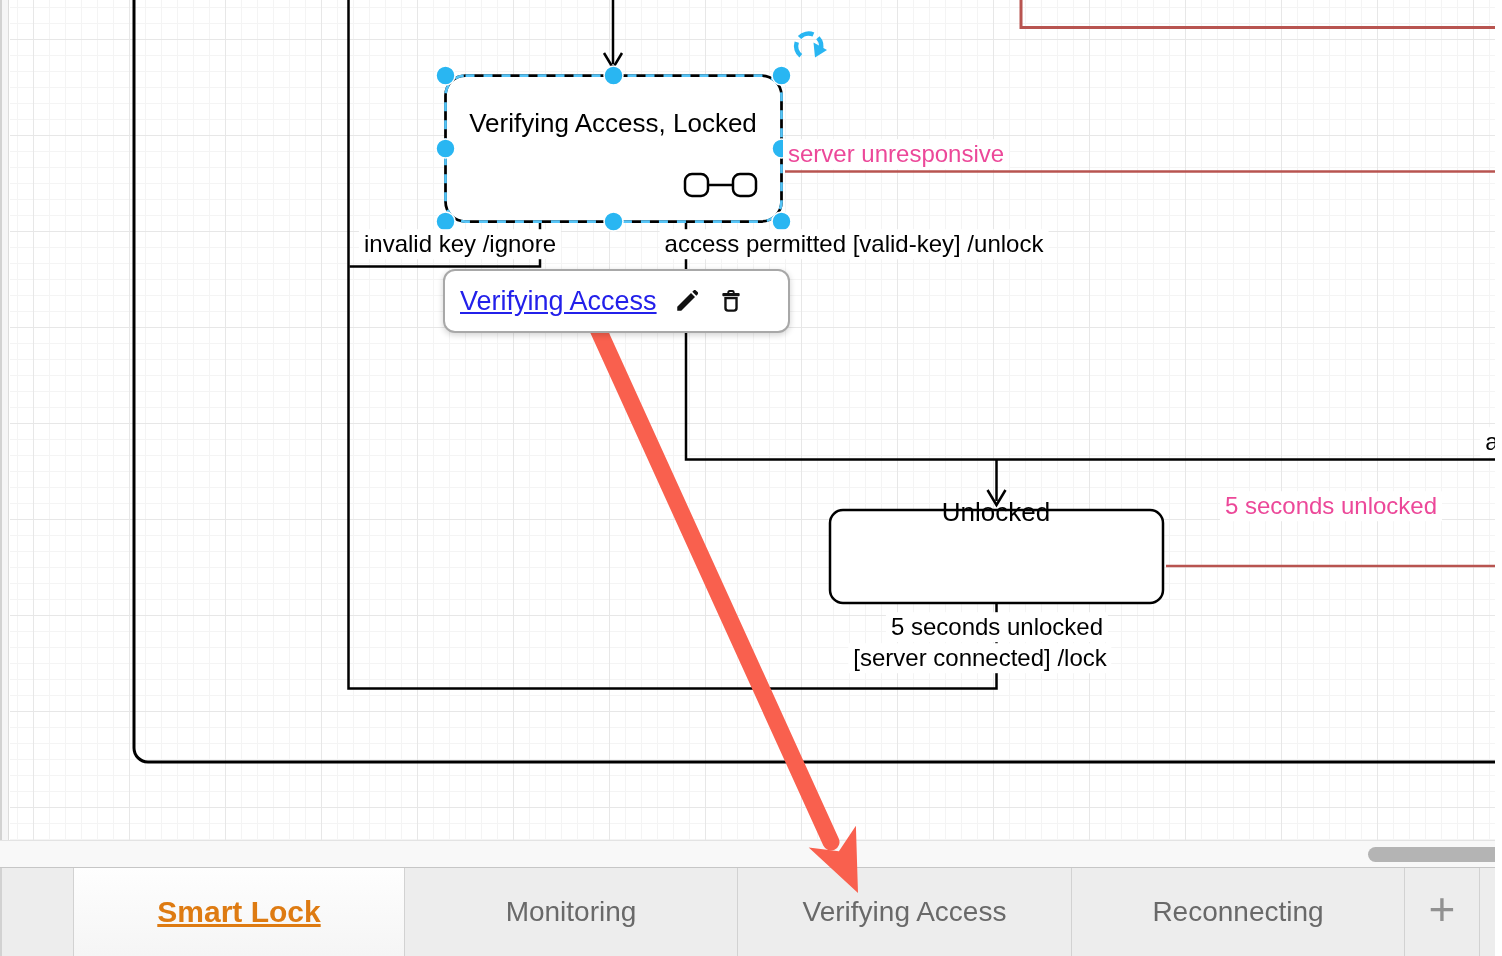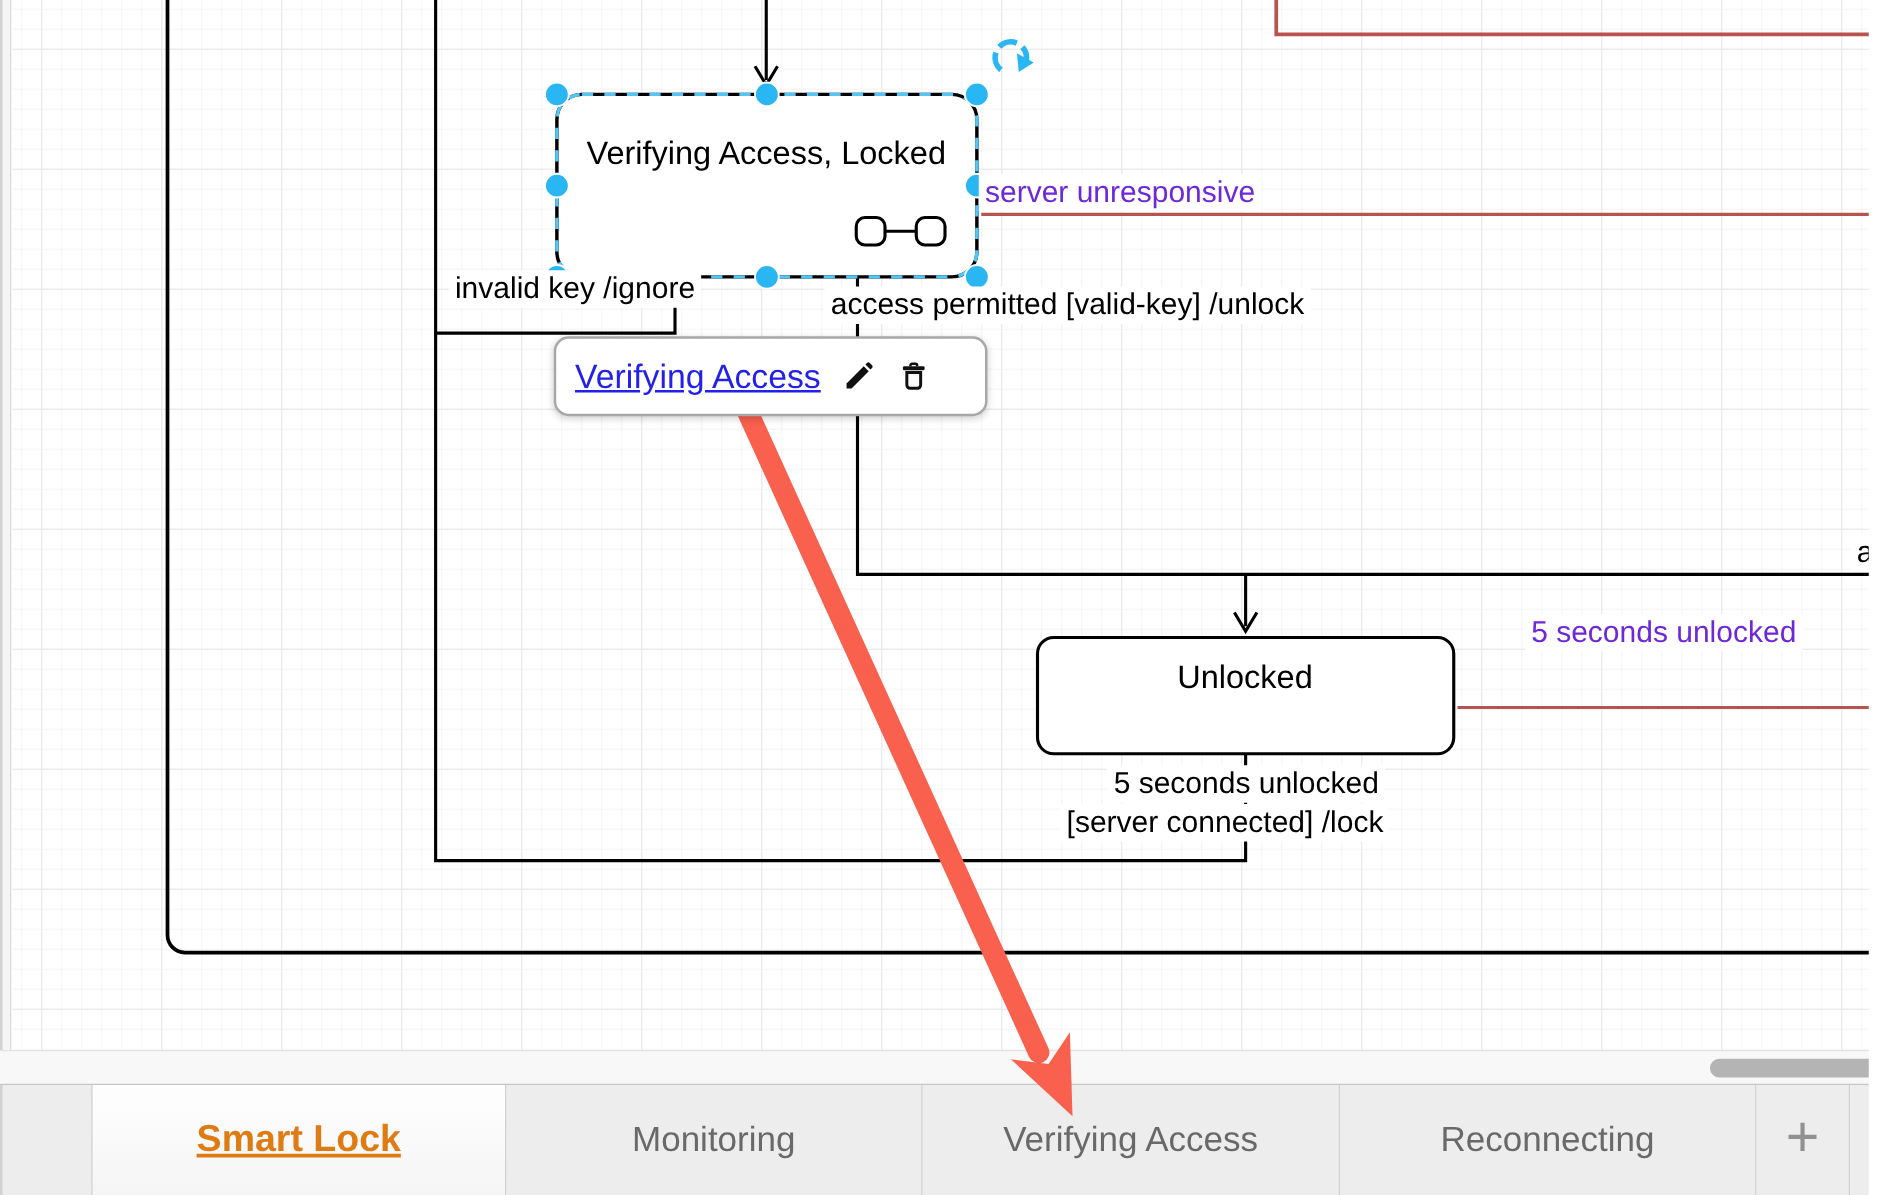--- a/index.html
+++ b/index.html
@@ -19,21 +19,21 @@
       linear-gradient(to bottom,#e7e7e7 1px,transparent 1px),
       linear-gradient(to right,#f4f4f4 1px,transparent 1px),
       linear-gradient(to bottom,#f4f4f4 1px,transparent 1px);
     background-size:96px 96px,96px 96px,16px 16px,16px 16px;
     background-position:23px 39px,23px 39px,7px 7px,7px 7px;
   }
   .diagram-svg{position:absolute;left:10px;top:0;width:1492px;height:840px;z-index:3;}
   
   .lbl{position:absolute;z-index:4;font-size:24px;color:#000;background:#fff;
        padding:1px 5px;white-space:nowrap;transform:translate(-50%,-50%);line-height:1.15;}
-  .lbl.red{color:#6d28d9;}
+  .lbl.red{color:#ec4899;}
   .lbl.noshift{transform:translate(0,-50%);}
   .state-title{position:absolute;z-index:4;font-size:26px;color:#000;white-space:nowrap;
        transform:translate(-50%,-50%);background:transparent;}
   
   .popup{position:absolute;left:443px;top:269px;width:347px;height:64px;z-index:40;
     background:#fff;border:2px solid #a8a8a8;border-radius:12px;box-sizing:border-box;
     display:flex;align-items:center;padding-left:15px;gap:17px;
     box-shadow:0 2px 6px rgba(0,0,0,0.18);}
   .popup a{font-size:27px;color:#2320EA;text-decoration:underline;white-space:nowrap;}
   .popup .icon-btn{width:27px;height:27px;display:flex;align-items:center;justify-content:center;cursor:pointer;}
@@ -101,23 +101,23 @@
       <circle cx="781.5" cy="75.5" r="9.5"></circle>
       <circle cx="445.5" cy="148.5" r="9.5"></circle>
       <circle cx="781.5" cy="148.5" r="9.5"></circle>
       <circle cx="445.5" cy="221.5" r="9.5"></circle>
       <circle cx="613.5" cy="221.5" r="9.5"></circle>
       <circle cx="781.5" cy="221.5" r="9.5"></circle>
     </g>
   </svg>
 
   <div class="state-title" style="left:613px;top:123px;">Verifying Access, Locked</div>
-  <div class="state-title" style="left:996px;top:542px;">Unlocked</div>
+  <div class="state-title" style="left:996px;top:512px;">Unlocked</div>
 
-  <div class="lbl" style="left:460px;top:231px;">invalid key /ignore</div>
+  <div class="lbl" style="left:460px;top:244px;">invalid key /ignore</div>
   <div class="lbl" style="left:854px;top:244px;">access permitted [valid-key] /unlock</div>
   <div class="lbl red noshift" style="left:783px;top:154px;">server unresponsive</div>
   <div class="lbl" style="left:997px;top:627px;">5 seconds unlocked</div>
   <div class="lbl" style="left:980px;top:658px;">[server connected] /lock</div>
   <div class="lbl red" style="left:1331px;top:506px;">5 seconds unlocked</div>
   <div class="lbl" style="left:1492px;top:442px;">a</div>
 
   <div class="popup">
     <a href="#">Verifying Access</a>
     <span class="icon-btn">

